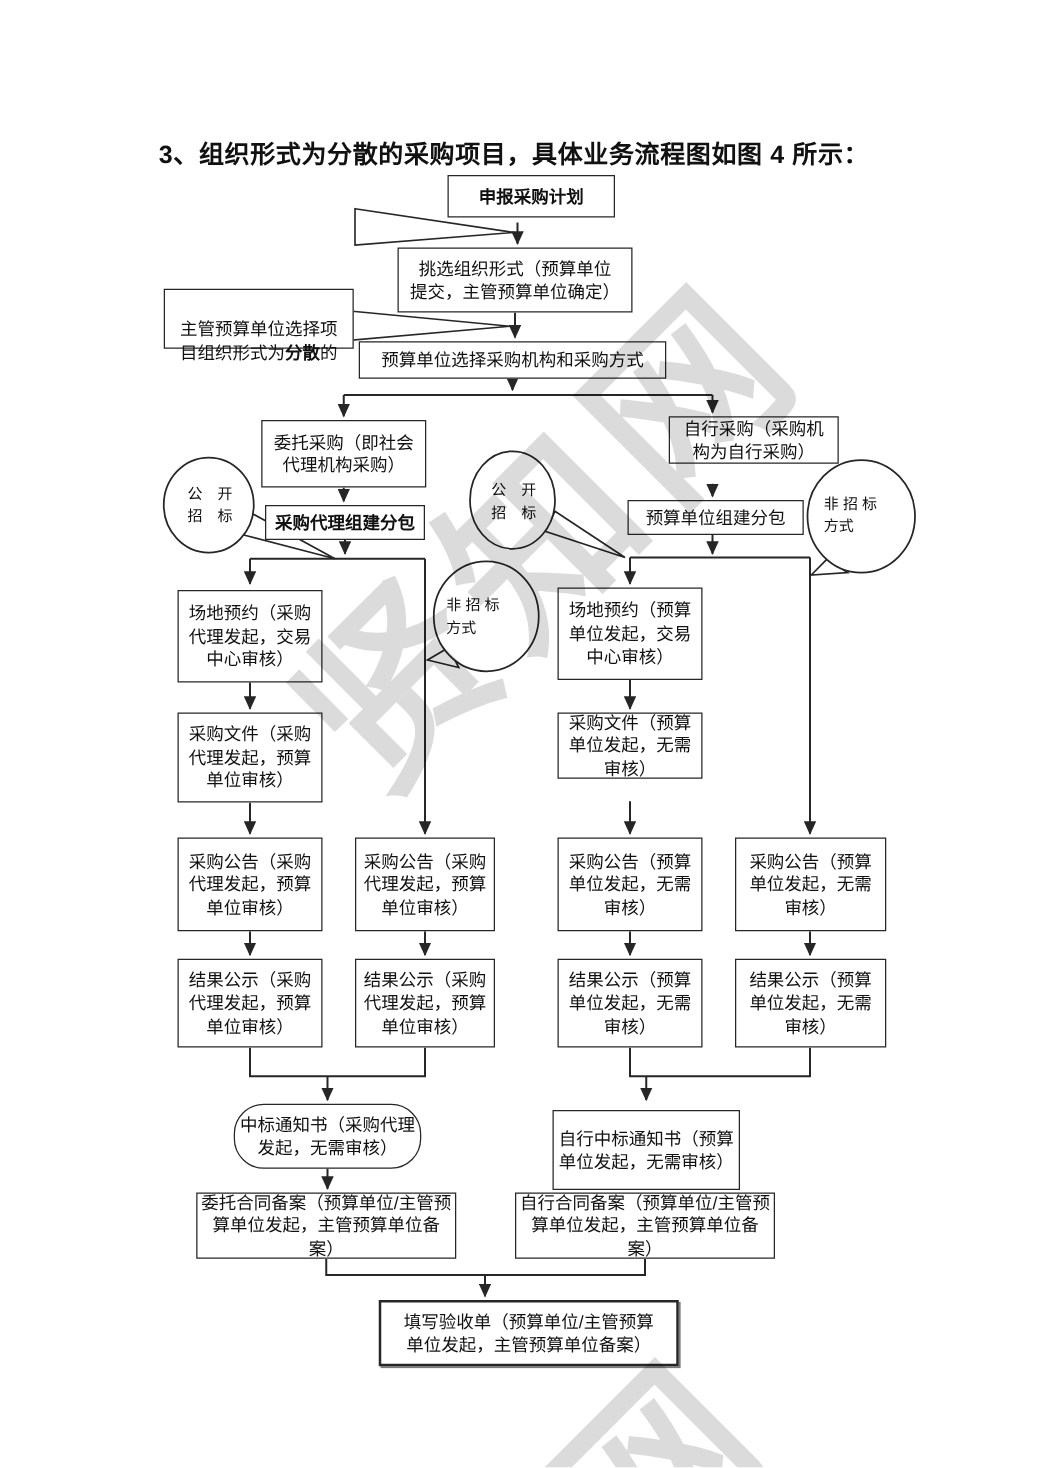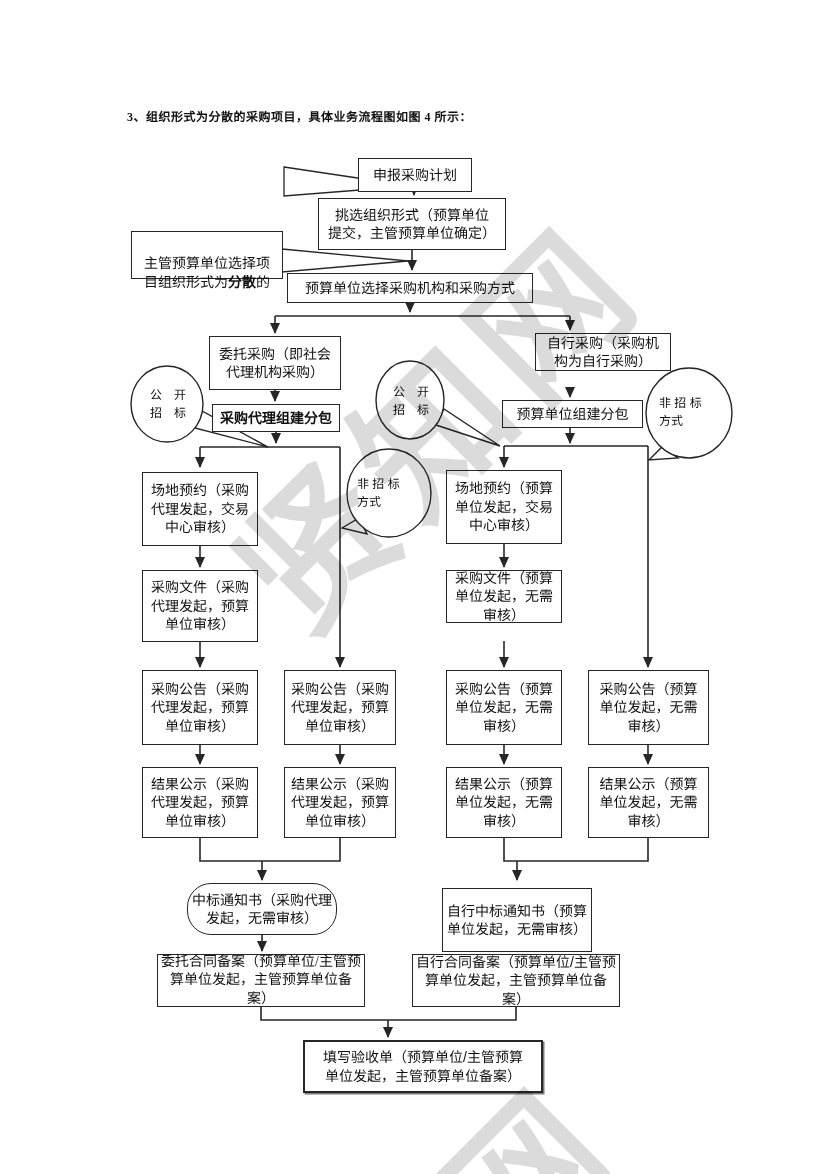--- a/index.html
+++ b/index.html
@@ -1,22 +1,22 @@
 <!DOCTYPE html>
 <html lang="zh-CN"><head>
 <meta charset="utf-8">
 <style>
   html,body{margin:0;padding:0;background:#fff;}
   #page{
     position:relative;width:830px;height:1174px;background:#ffffff;
     overflow:hidden;font-family:"Liberation Sans",sans-serif;color:#111;
   }
   .title{
-    position:absolute;left:127px;top:107px;font-size:12px;font-weight:700;
-    letter-spacing:0.5px;z-index:2;white-space:nowrap;font-family:Liberation Serif, serif;
+    position:absolute;left:127px;top:107px;font-size:20px;font-weight:700;
+    letter-spacing:0.5px;z-index:2;white-space:nowrap;
   }
   .box{
     position:absolute;box-sizing:border-box;background:#fff;
     border:1.5px solid #262626;z-index:2;
     display:flex;align-items:center;justify-content:center;
     text-align:center;white-space:pre-line;
     font-size:14px;line-height:1.32;padding:2px 3px;
   }
   .box.final{border-width:2px;box-shadow:1.5px 1.5px 0 #7a7a7a;}
   .callout{
@@ -133,21 +133,21 @@
 
   <div class="bubble-label centered" style="left:133px;top:386px;width:70px;">公　开
 招　标</div>
   <div class="bubble-label centered" style="left:377px;top:383px;width:68px;">公　开
 招　标</div>
   <div class="bubble-label" style="left:357px;top:475px;width:74px;">非 招 标
 方式</div>
   <div class="bubble-label" style="left:659px;top:394px;width:74px;">非 招 标
 方式</div>
 
-  <div class="box" style="left:358px;top:158px;width:114px;height:34px;">申报采购计划</div>
+  <div class="box" style="left:358px;top:140px;width:134px;height:34px;font-weight:bold;">申报采购计划</div>
   <div class="box" style="left:318px;top:198px;width:188px;height:52px;">挑选组织形式（预算单位
 提交，主管预算单位确定）</div>
   <div class="box" style="left:287px;top:273px;width:246px;height:30px;">预算单位选择采购机构和采购方式</div>
   <div class="box" style="left:209px;top:336px;width:132px;height:54px;">委托采购（即社会
 代理机构采购）</div>
   <div class="box" style="left:212px;top:404px;width:128px;height:28px;font-weight:bold;">采购代理组建分包</div>
   <div class="box" style="left:502px;top:333px;width:136px;height:38px;margin-left:33px;">自行采购（采购机
 构为自行采购）</div>
   <div class="box" style="left:502px;top:400px;width:141px;height:28px;">预算单位组建分包</div>
 
@@ -189,21 +189,21 @@
 审核）</div>
   <div class="box" style="left:588px;top:767px;width:121px;height:71px;">结果公示（预算
 单位发起，无需
 审核）</div>
 
   <div class="box" style="left:187px;top:883px;width:150px;height:52px;border-radius:24px;">中标通知书（采购代理
 发起，无需审核）</div>
   <div class="box" style="left:442px;top:888px;width:150px;height:64px;">自行中标通知书（预算
 单位发起，无需审核）</div>
 
-  <div class="box" style="left:157px;top:954px;width:208px;height:53px;font-family:Liberation Serif, serif;">委托合同备案（预算单位/主管预
+  <div class="box" style="left:157px;top:954px;width:208px;height:53px;">委托合同备案（预算单位/主管预
 算单位发起，主管预算单位备案）</div>
   <div class="box" style="left:412px;top:954px;width:208px;height:53px;">自行合同备案（预算单位/主管预
 算单位发起，主管预算单位备案）</div>
 
   <div class="box final" style="left:303px;top:1040px;width:240px;height:53px;">填写验收单（预算单位/主管预算
 单位发起，主管预算单位备案）</div>
 
 </div>
 
 </body></html>

